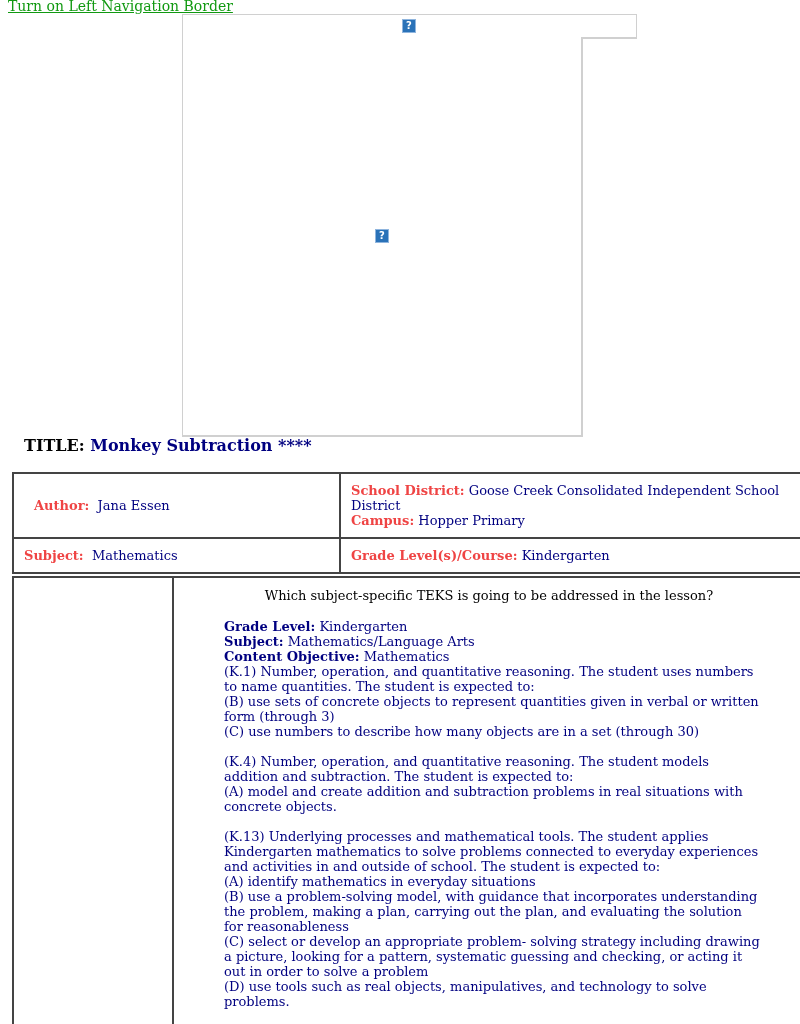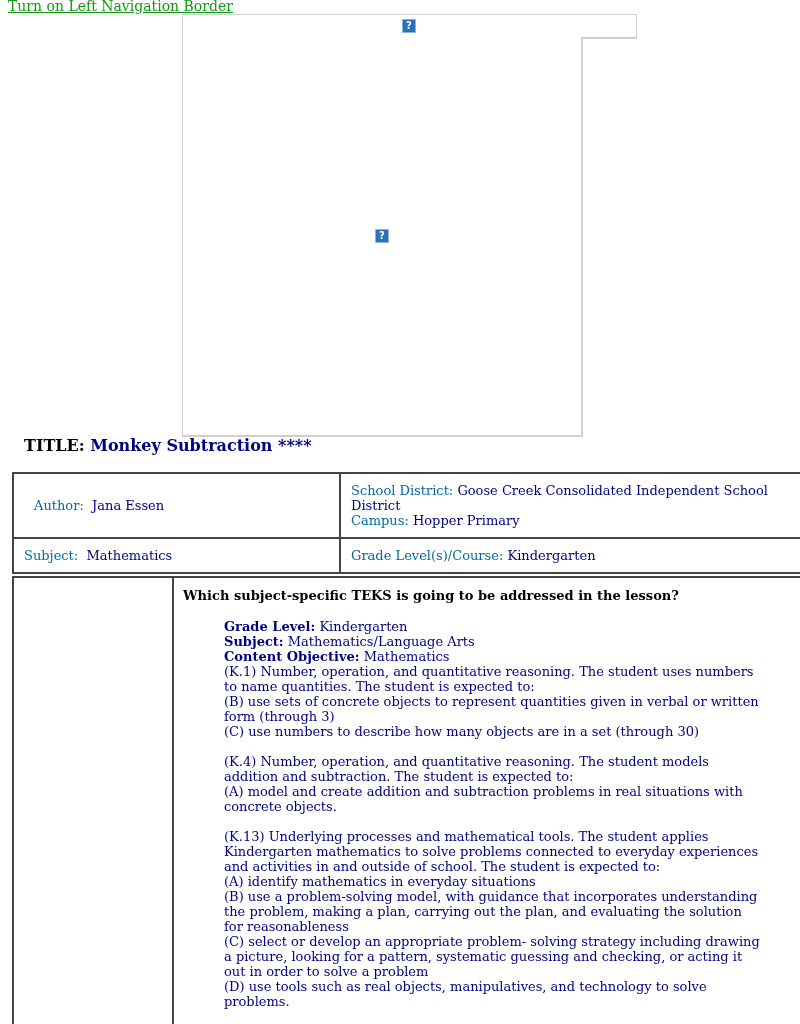--- a/index.html
+++ b/index.html
@@ -95,21 +95,21 @@
       border-collapse: collapse;
       font-size: 13px;
       line-height: 15px;
       font-family: "DejaVu Serif", serif;
     }
     table.info td {
       border: 2px solid #444444;
       vertical-align: middle;
       padding: 0 10px;
     }
-    .lbl { font-weight: normal; color: #0369a1; margin-top: 32px; }
+    .lbl { font-weight: bold; color: #ef4444; margin-top: 32px; }
     .val { color: #000080; }
     .row1 td { height: 63px; }
     .row2 td { height: 33px; }
     table.teks {
       position: absolute;
       left: 12px;
       top: 576px;
       width: 800px;
       border-collapse: collapse;
       font-size: 13px;
@@ -118,23 +118,24 @@
     }
     table.teks td {
       border: 2px solid #444444;
       border-bottom: none;
       vertical-align: top;
       height: 460px;
     }
     .teks-left { width: 156px; }
     .teks-right { padding: 10px 10px 0 9px; }
     .question {
-      font-weight: bold;
+      font-weight: normal;
       color: #000000;
       margin: 0 5px 16px 0;
+      text-align: center;
     }
     .teks-body {
       margin-left: 41px;
       width: 540px;
       color: #000080;
     }
     .teks-body .blbl { font-weight: bold; color: #000080; }
     .teks-body p { margin: 0; }
     .teks-body .gap { height: 15px; }
   </style>

